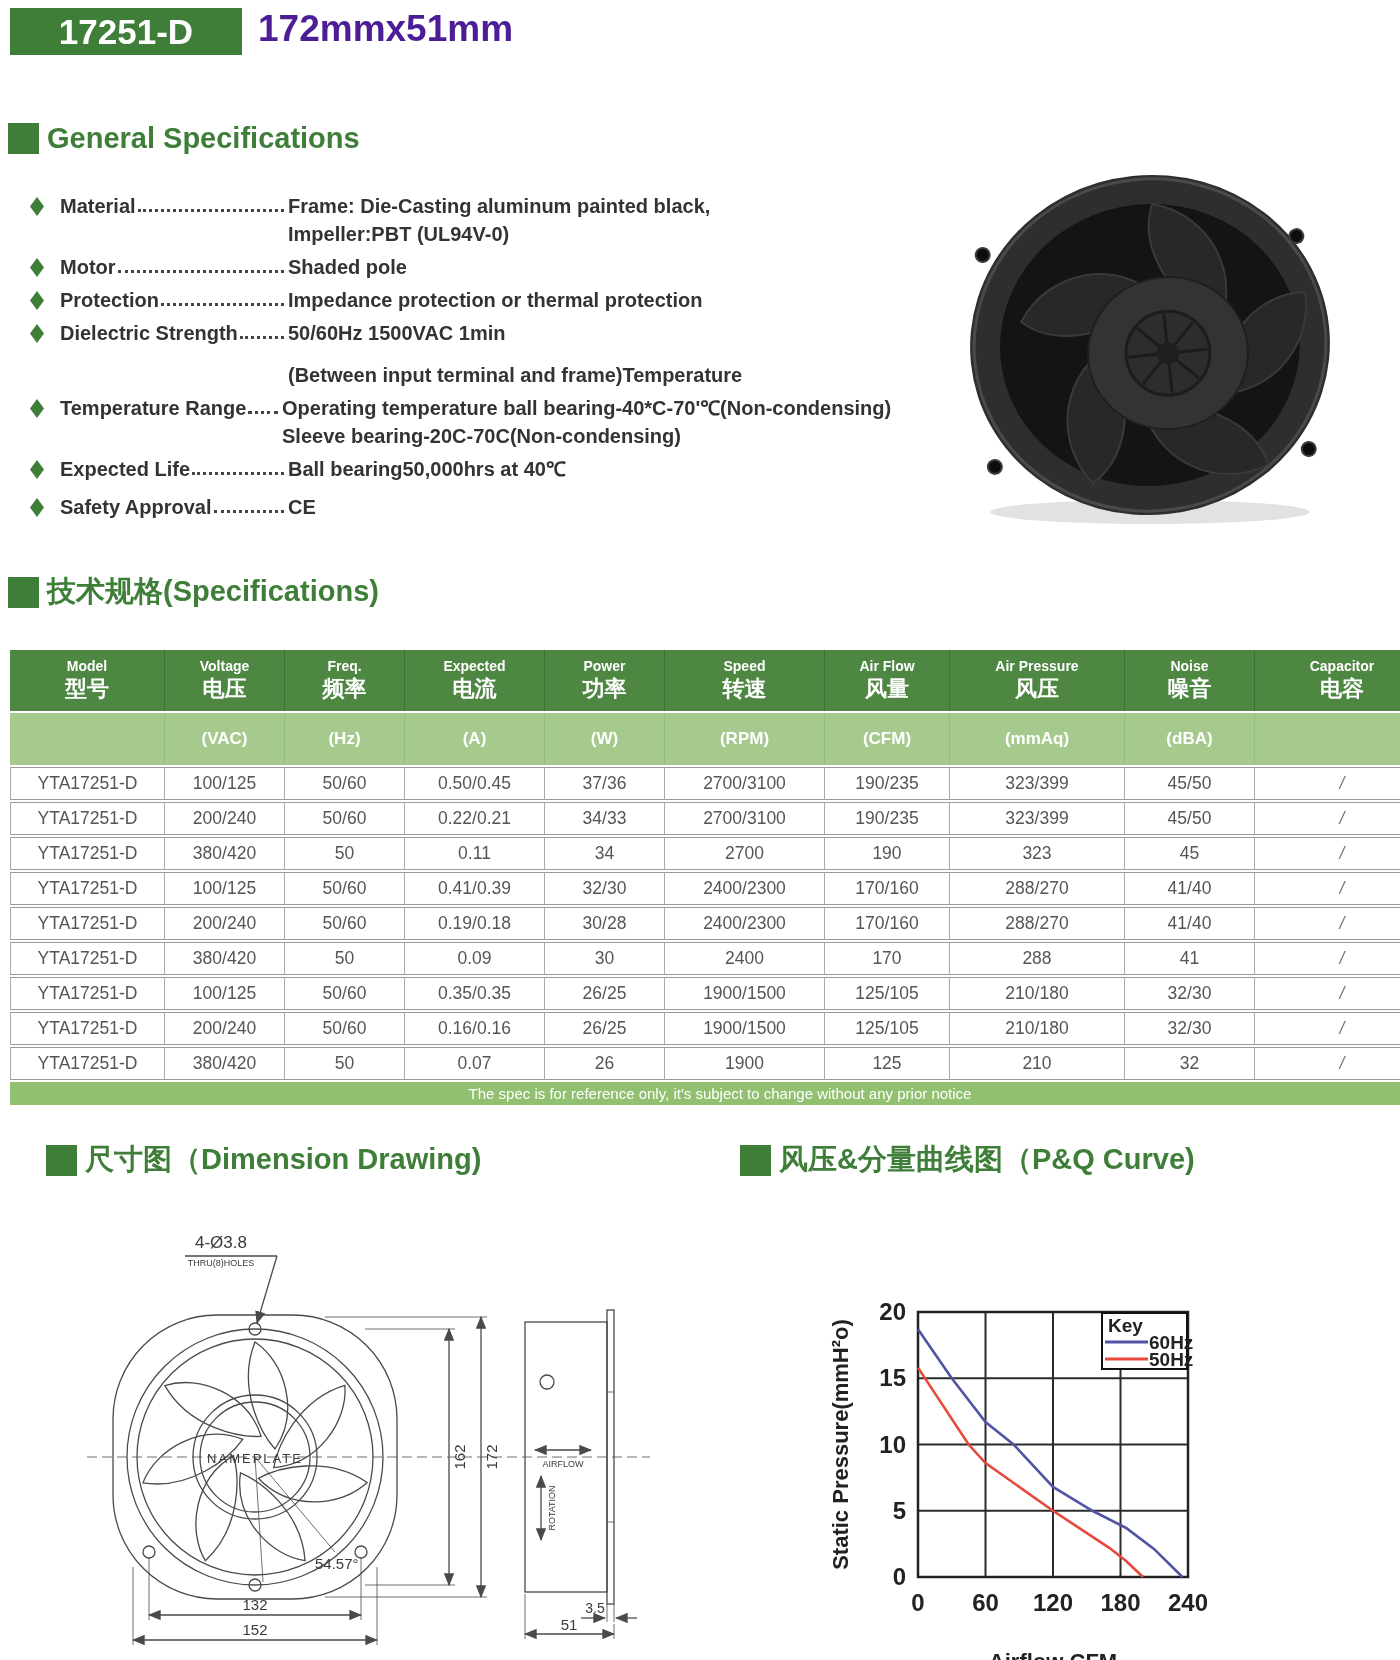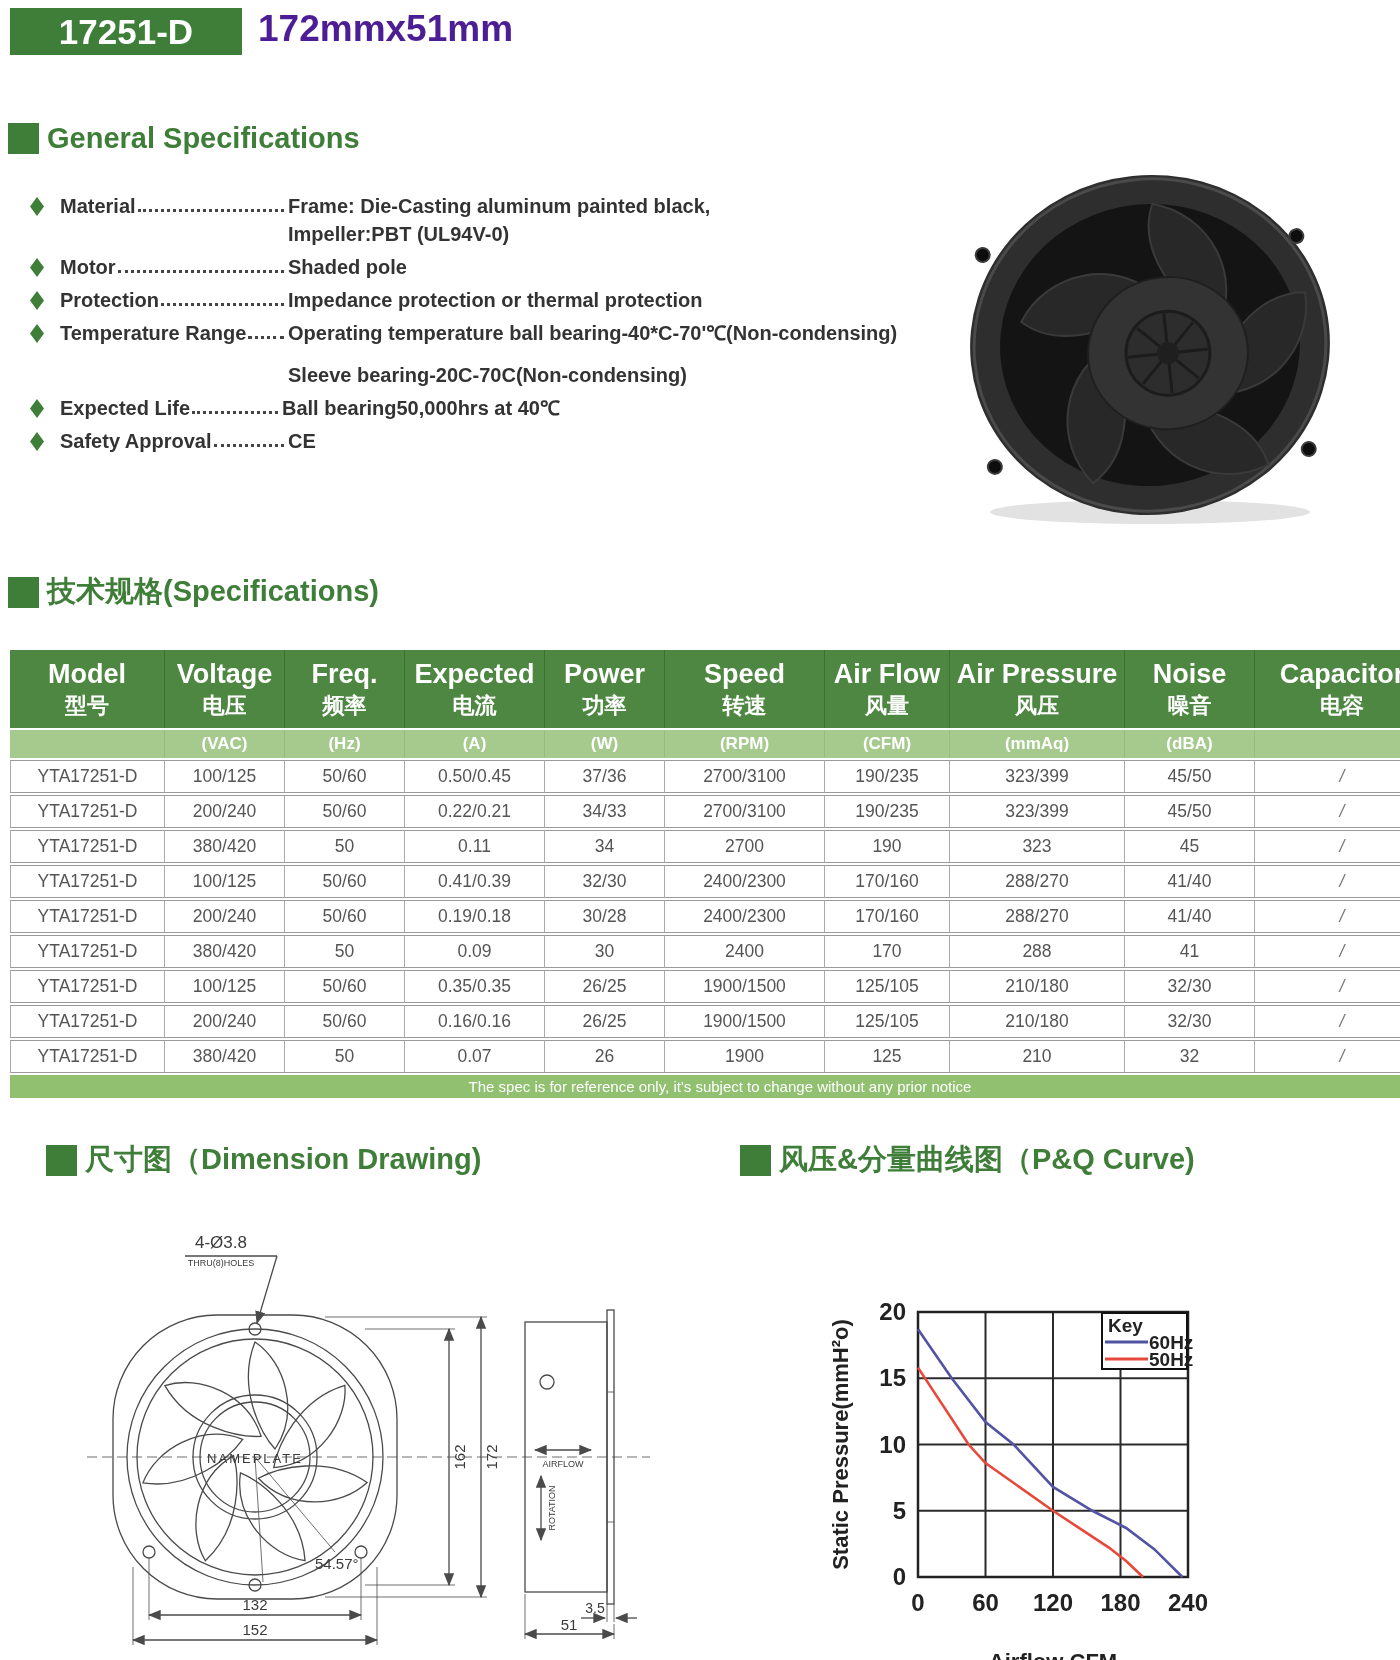--- a/index.html
+++ b/index.html
@@ -28,24 +28,24 @@
   .spec-value .value-line{display:block;}
   .spec-item:nth-child(4) .value-line:nth-child(2){margin-top:14px;}
   .spec-item:nth-child(5) .spec-label-wrap{flex-basis:222px;}
   .spec-item:nth-child(7){margin-top:10px;}
 
   
   .spec-table{position:absolute;left:10px;top:648px;width:1380px;border-collapse:separate;
     border-spacing:0 2px;table-layout:fixed;}
   .spec-table th{background:#4e8742;color:#fff;font-weight:bold;padding:7px 2px;
     border-right:1px solid #3d7234;vertical-align:middle;}
-  .spec-table th .en{font-size:27px;line-height:1.3;}
+  .spec-table th .en{font-size:14px;line-height:1.3;}
   .spec-table th .zh{font-size:22px;line-height:1.3;}
   .spec-table .units-row td{background:#a6ca8d;color:#fff;font-size:17px;font-weight:bold;
-    text-align:center;padding:4px 2px;border-right:1px solid #96bd7e;}
+    text-align:center;padding:16px 2px;border-right:1px solid #96bd7e;}
   .spec-table tbody td{background:#fff;color:#555;font-size:17.5px;text-align:center;
     padding:5px 3px;border-top:1px solid #9a9a9a;border-bottom:1px solid #9a9a9a;
     border-right:1px solid #aaa;overflow:hidden;white-space:nowrap;}
   .spec-table tbody td:first-child{border-left:1px solid #aaa;}
   .spec-table td.slash{font-style:italic;color:#777;}
   .spec-table .footnote{background:#90c070;color:#fff;font-size:15px;text-align:center;
     padding:3px 0;border:none;}
 
   
   .dim-svg{position:absolute;left:25px;top:1222px;}
@@ -94,20 +94,31 @@
       <span class="diamond"></span>
       <span class="spec-label-wrap">
         <span class="spec-label">Protection</span>
         <span class="dots"></span>
       </span>
       <span class="spec-value">
           <span class="value-line">Impedance protection or thermal protection</span>
         </span>
     </div>
 
+    <div class="spec-item">
+      <span class="diamond"></span>
+      <span class="spec-label-wrap">
+        <span class="spec-label">Dielectric Strength</span>
+        <span class="dots"></span>
+      </span>
+      <span class="spec-value">
+          <span class="value-line">50/60Hz 1500VAC 1min</span>
+          <span class="value-line">(Between input terminal and frame)Temperature</span>
+        </span>
+    </div>
 
     <div class="spec-item">
       <span class="diamond"></span>
       <span class="spec-label-wrap">
         <span class="spec-label">Temperature Range</span>
         <span class="dots"></span>
       </span>
       <span class="spec-value">
           <span class="value-line">Operating temperature ball bearing-40*C-70'℃(Non-condensing)</span>
           <span class="value-line">Sleeve bearing-20C-70C(Non-condensing)</span>

